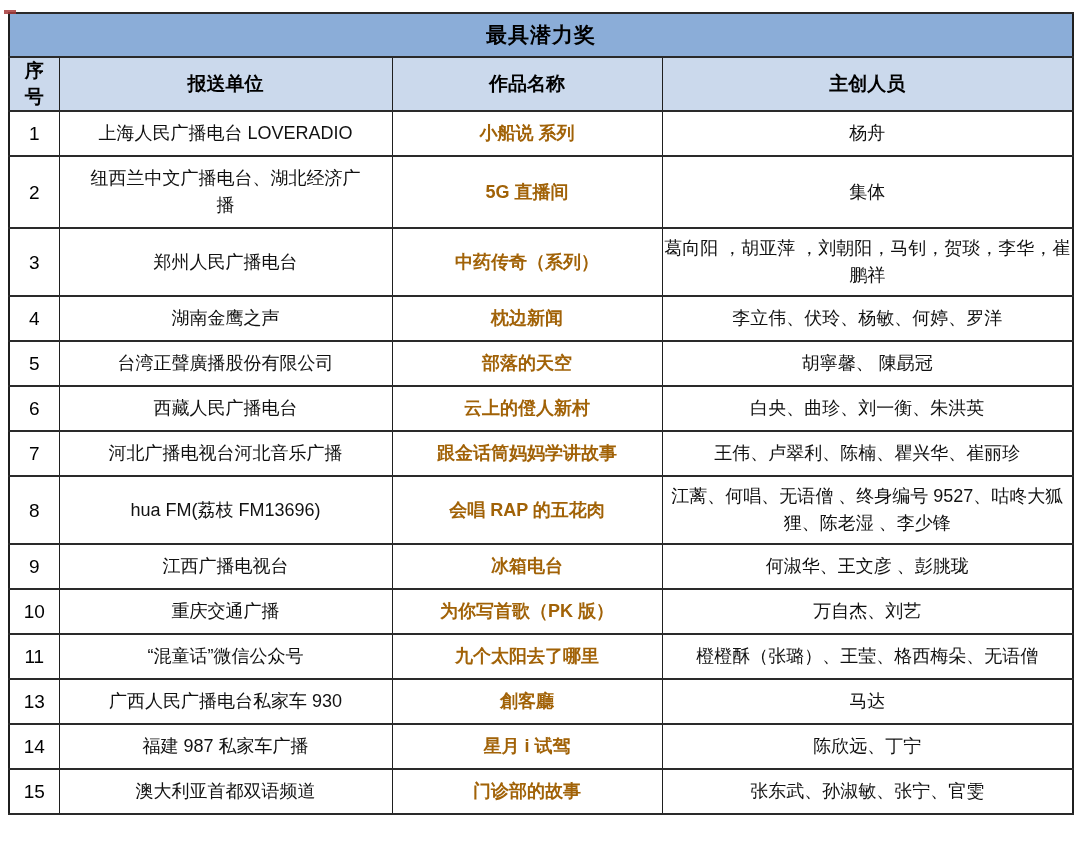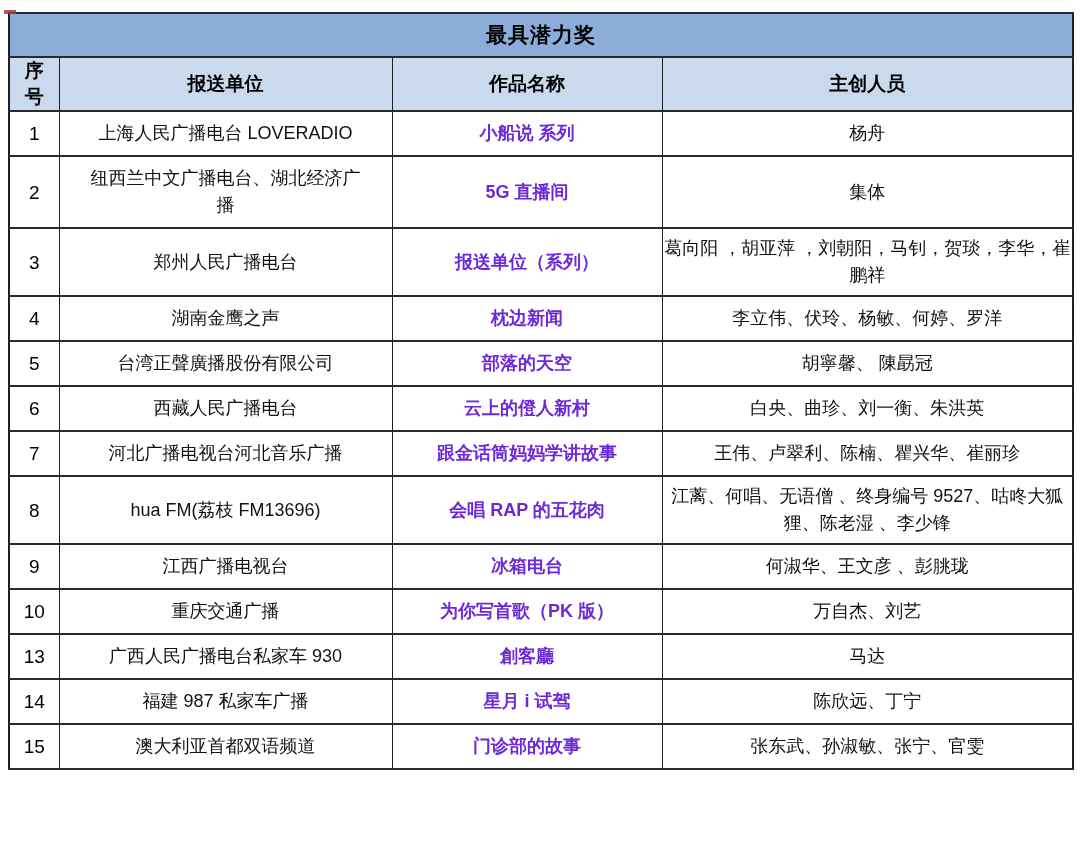--- a/index.html
+++ b/index.html
@@ -66,21 +66,21 @@
     background: #ffffff;
   }
   .td-no {
     font-size: 19px;
     color: #000000;
   }
   .td-unit { padding: 8px 24px; }
   .td-work {
     font-weight: bold;
     white-space: pre-line;
-    color: #6d28d9;
+    color: #a16207;
   }
   .td-creators { padding: 6px 0; }
 </style>
 </head>
 <body>
 
 <div class="page">
   <span class="red-mark"></span>
 
   <table class="award-table">
@@ -110,21 +110,21 @@
         </tr>
         <tr>
           <td class="td-no">2</td>
           <td class="td-unit">纽西兰中文广播电台、湖北经济广播</td>
           <td class="td-work">5G 直播间</td>
           <td class="td-creators">集体</td>
         </tr>
         <tr>
           <td class="td-no">3</td>
           <td class="td-unit">郑州人民广播电台</td>
-          <td class="td-work">报送单位（系列）</td>
+          <td class="td-work">中药传奇（系列）</td>
           <td class="td-creators">葛向阳 ，胡亚萍 ，刘朝阳，马钊，贺琰，李华，崔鹏祥</td>
         </tr>
         <tr>
           <td class="td-no">4</td>
           <td class="td-unit">湖南金鹰之声</td>
           <td class="td-work">枕边新闻</td>
           <td class="td-creators">李立伟、伏玲、杨敏、何婷、罗洋</td>
         </tr>
         <tr>
           <td class="td-no">5</td>
@@ -156,20 +156,26 @@
           <td class="td-work">冰箱电台</td>
           <td class="td-creators">何淑华、王文彦 、彭朓珑</td>
         </tr>
         <tr>
           <td class="td-no">10</td>
           <td class="td-unit">重庆交通广播</td>
           <td class="td-work">为你写首歌（PK 版）</td>
           <td class="td-creators">万自杰、刘艺</td>
         </tr>
         <tr>
+          <td class="td-no">11</td>
+          <td class="td-unit">“混童话”微信公众号</td>
+          <td class="td-work">九个太阳去了哪里</td>
+          <td class="td-creators">橙橙酥（张璐）、王莹、格西梅朵、无语僧</td>
+        </tr>
+        <tr>
           <td class="td-no">13</td>
           <td class="td-unit">广西人民广播电台私家车 930</td>
           <td class="td-work">創客廳</td>
           <td class="td-creators">马达</td>
         </tr>
         <tr>
           <td class="td-no">14</td>
           <td class="td-unit">福建 987 私家车广播</td>
           <td class="td-work">星月 i 试驾</td>
           <td class="td-creators">陈欣远、丁宁</td>

